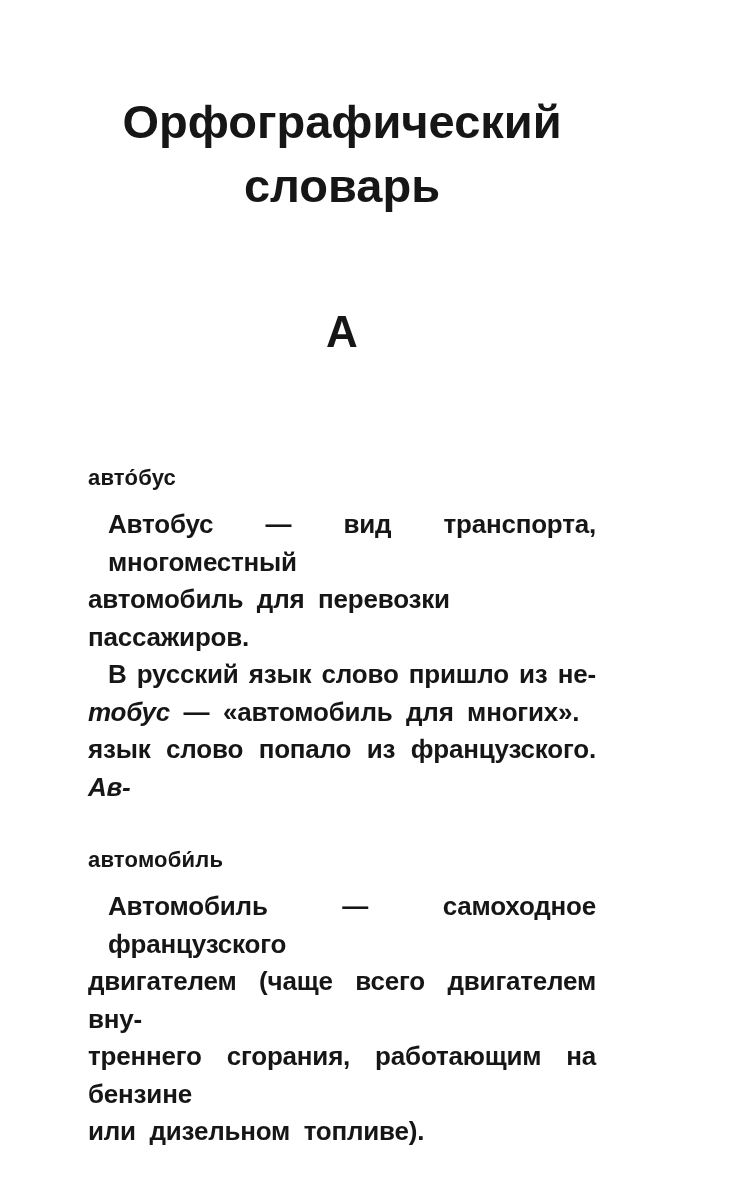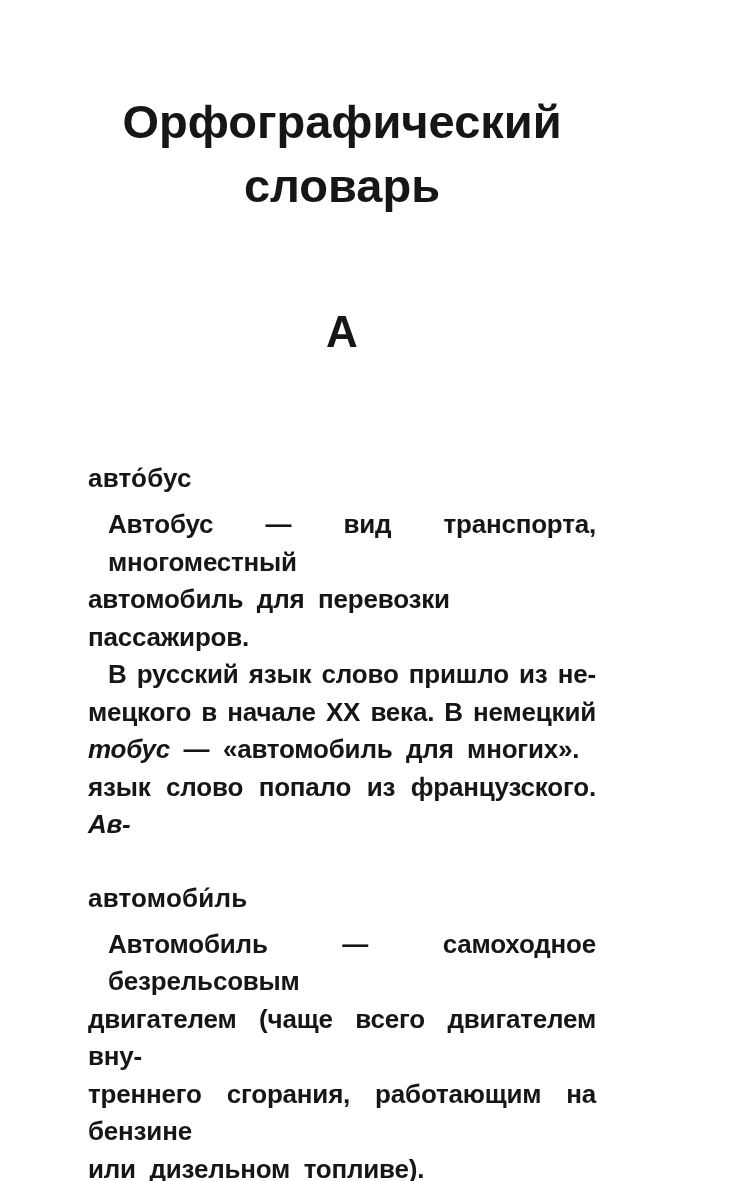--- a/index.html
+++ b/index.html
@@ -36,21 +36,21 @@
   }
   .entries {
     margin-top: 100px;
     padding: 0 88px;
   }
   .entry + .entry {
     margin-top: 36px;
   }
   .headword {
     margin: 0 0 10px 0;
-    font-size: 26px;
+    font-size: 22px;
     line-height: 36px;
     font-weight: 700;
     letter-spacing: 0.2px;
   }
   .para {
     margin: 0;
     font-size: 26px;
     line-height: 37.5px;
     font-weight: 400;
   }
@@ -86,28 +86,27 @@
 
   <div class="entries">
       <article class="entry">
         <h2 class="headword">авто́бус</h2>
         <p class="para">
           <span class="line fill indent"><span>Автобус — вид транспорта, многоместный</span></span>
           <span class="line last"><span>автомобиль для перевозки пассажиров.</span></span>
         </p>
         <p class="para">
           <span class="line fill indent"><span>В русский язык слово пришло из не-</span></span>
-          <span class="line fill"><span>мецкого в начале XX века. В немецкий</span></span>
           <span class="line last"><em>тобус</em><span> — «автомобиль для многих».</span></span>
           <span class="line fill"><span>язык слово попало из французского. </span><em>Ав-</em></span>
         </p>
       </article>
       <article class="entry">
         <h2 class="headword">автомоби́ль</h2>
         <p class="para">
-          <span class="line fill indent"><span>Автомобиль — самоходное безрельсовым</span></span>
+          <span class="line fill indent"><span>Автомобиль — самоходное французского</span></span>
           <span class="line fill"><span>двигателем (чаще всего двигателем вну-</span></span>
           <span class="line fill"><span>треннего сгорания, работающим на бензине</span></span>
           <span class="line last"><span>или дизельном топливе).</span></span>
         </p>
       </article>
     </div>
 </div>
 
 </body></html>

